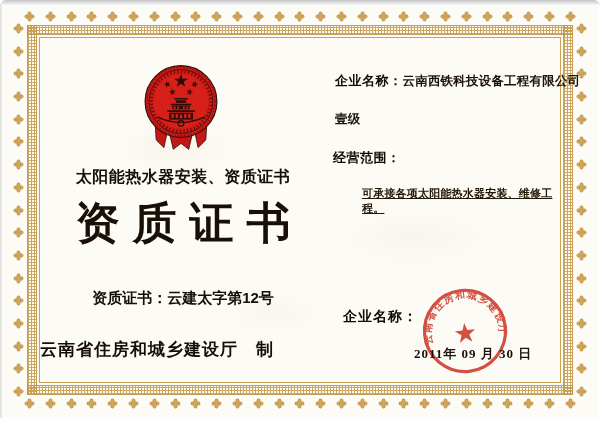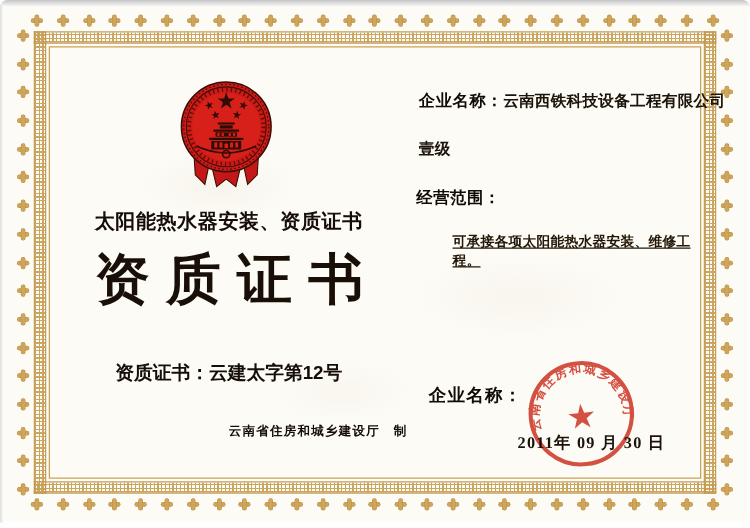--- a/index.html
+++ b/index.html
@@ -47,21 +47,21 @@
       radial-gradient(90px 40px at 26% 32%, rgba(235,228,208,.30), rgba(0,0,0,0) 70%),
       radial-gradient(120px 46px at 72% 58%, rgba(235,228,208,.26), rgba(0,0,0,0) 70%),
       radial-gradient(80px 36px at 45% 80%, rgba(235,228,208,.22), rgba(0,0,0,0) 70%);}
 
   .abs{position:absolute;}
   .emblem{left:98px;top:25px;width:86px;height:94px;}
   .subtitle{left:0;top:129px;width:286px;text-align:center;font-size:16px;letter-spacing:.5px;color:#150d06;}
   .big-title{left:0;top:156px;width:286px;text-align:center;font-size:44px;
     letter-spacing:13px;text-indent:13px;color:#190f07;font-family:"Liberation Sans","DejaVu Sans",sans-serif;}
   .certno{left:0;top:251px;width:286px;text-align:center;font-size:15px;color:#150d06;}
-  .issuer{left:0;top:300px;width:286px;text-align:right;font-size:10px;letter-spacing:1px;color:#150d06;}
+  .issuer{left:0;top:300px;width:286px;text-align:left;font-size:17px;letter-spacing:1px;color:#150d06;}
 
   .field{display:flex;align-items:baseline;white-space:nowrap;}
   .f-label{font-size:13px;letter-spacing:.5px;color:#120b05;}
   .f-value{font-size:12.5px;letter-spacing:.2px;color:#1c130a;}
   .row-company{left:295px;top:34px;}
   .row-grade{left:295px;top:73px;}
   .row-scope{left:293px;top:111px;}
   .scope-text{left:322px;top:148px;font-size:11px;letter-spacing:.2px;
     font-family:"Liberation Serif","DejaVu Serif",serif;color:#221607;text-decoration:underline;}
   .row-authority{left:303px;top:270px;}

